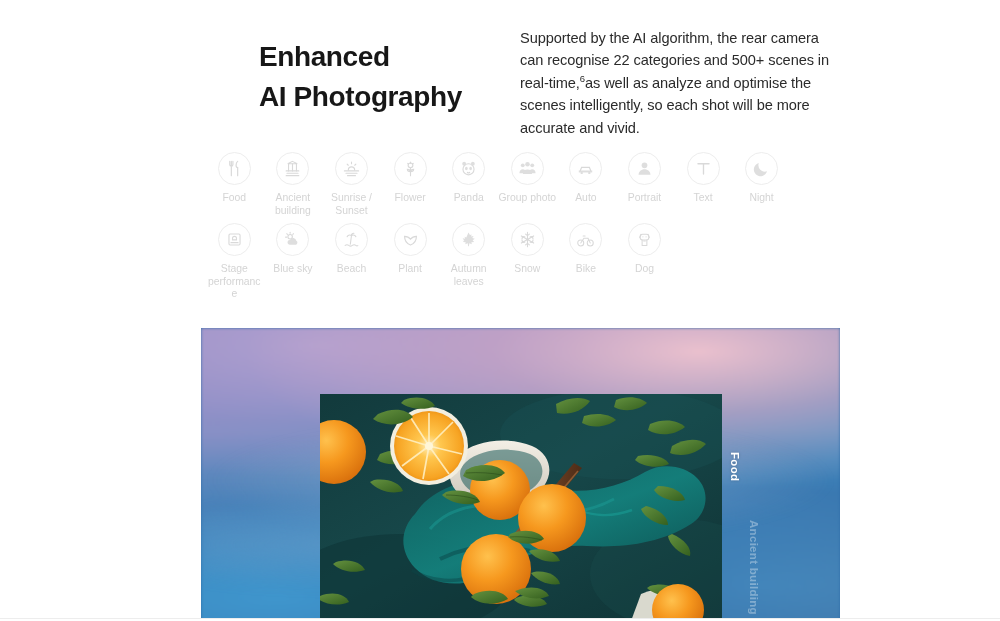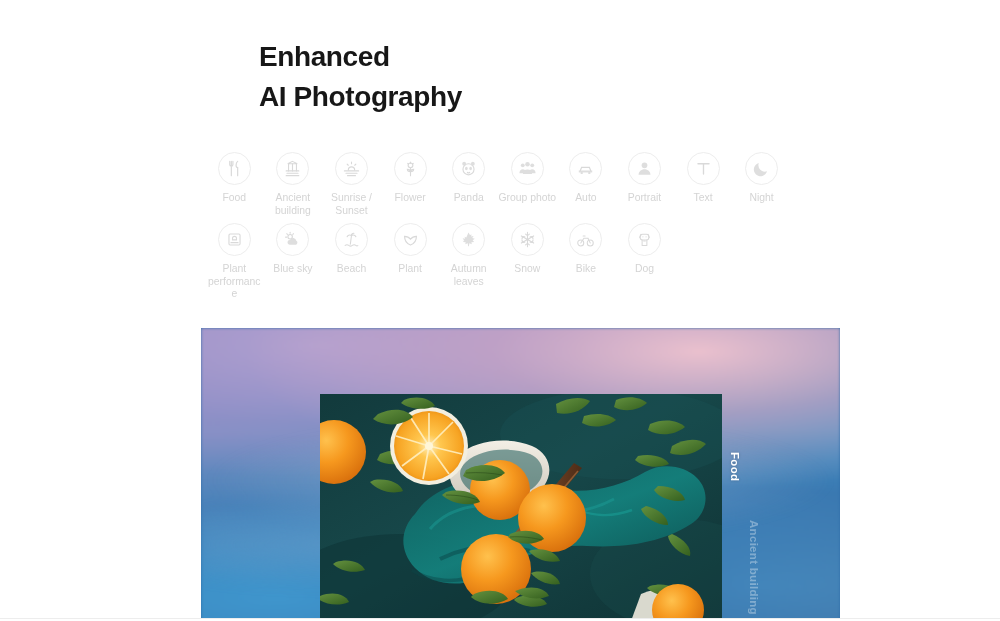--- a/index.html
+++ b/index.html
@@ -188,20 +188,21 @@
 <body>
 
 <div class="page">
 
   <div class="intro">
     <h1 class="headline">
       <span class="line">Enhanced</span>
       <span class="line">AI Photography</span>
     </h1>
 
+    <p class="body-copy"><span>Supported by the AI algorithm, the rear camera can recognise 22 categories and 500+ scenes in real-time,</span><sup>6</sup><span>as well as analyze and optimise the scenes intelligently, so each shot will be more accurate and vivid.</span></p>
   </div>
 
   <div class="scene-grid">
 
     <div class="scene-row">
       <div class="scene-item">
         <span class="scene-circle">
           <svg width="19" height="19" viewBox="0 0 24 24" fill="none" stroke="#d9d9d9" stroke-width="1.5" stroke-linecap="round">
             <path d="M8 3v7M6 3v4a2 2 0 004 0V3M8 10v11"></path>
             <path d="M16 3c-1.5 1-2 3-2 5s.7 3 2 3v10"></path>
@@ -316,21 +317,21 @@
 
     <div class="scene-row">
       <div class="scene-item">
         <span class="scene-circle">
           <svg width="19" height="19" viewBox="0 0 24 24" fill="none" stroke="#d9d9d9" stroke-width="1.4" stroke-linecap="round">
             <rect x="5" y="5" width="14" height="14" rx="1.5"></rect>
             <path d="M9.5 10.5a2.5 2.5 0 015 0v2h-5z"></path>
             <path d="M7.5 16h9"></path>
           </svg>
         </span>
-        <span class="scene-label">Plant performance</span>
+        <span class="scene-label">Stage performance</span>
       </div>
 
       <div class="scene-item">
         <span class="scene-circle">
           <svg width="19" height="19" viewBox="0 0 24 24" fill="none" stroke="#d9d9d9" stroke-width="1.4" stroke-linecap="round">
             <circle cx="9" cy="8.5" r="2.8"></circle>
             <path d="M9 4v-1.2M5.6 5.6L4.7 4.7M12.4 5.6l.9-.9M4.5 9H3.3"></path>
             <path d="M8.5 18.5a3 3 0 01.3-6 4.2 4.2 0 018 1.2 2.6 2.6 0 01-.4 4.8z" fill="#dedede" stroke="none"></path>
           </svg>
         </span>

